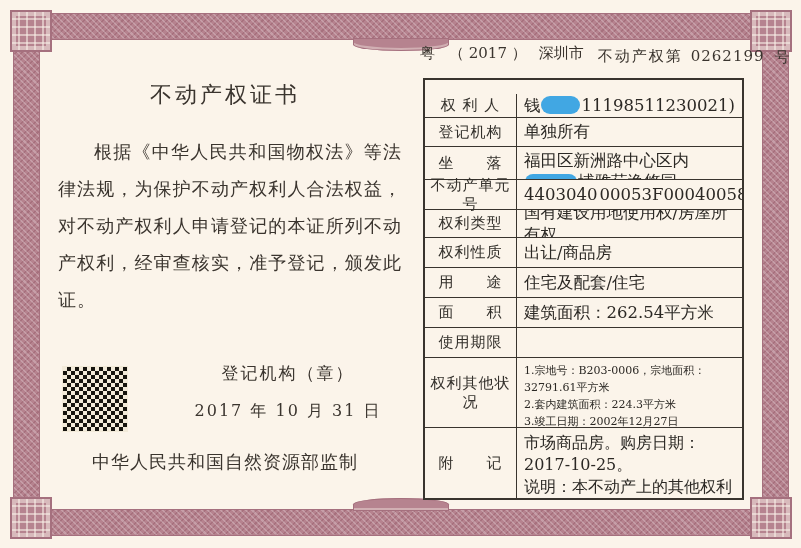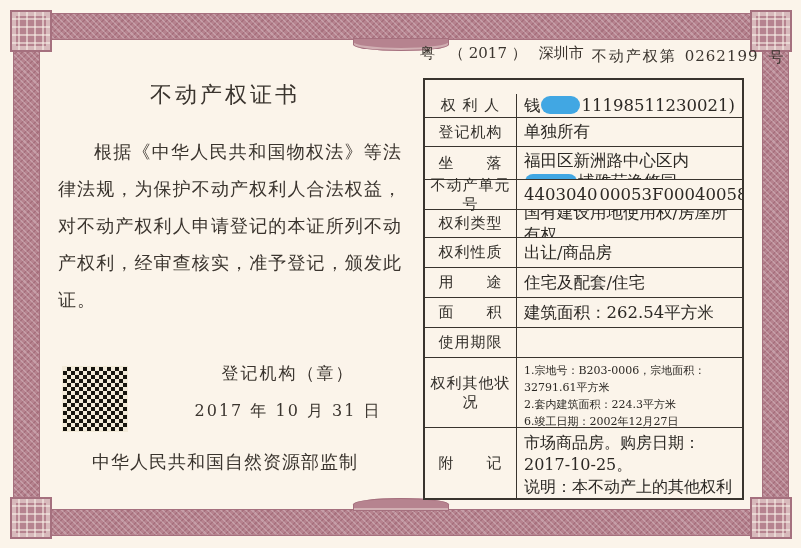--- a/index.html
+++ b/index.html
@@ -48,21 +48,21 @@
   .seal-label{font-size:17px;letter-spacing:2px;color:#3a342e;}
   .issue-date{margin-top:16px;font-size:16px;letter-spacing:2px;color:#3a342e;}
   .ministry{position:absolute;left:60px;top:450px;width:330px;text-align:center;
     font-size:18px;letter-spacing:1px;color:#3a342e;}
 
   
   .cert-no{position:absolute;left:420px;top:44px;width:350px;font-size:15px;color:#3a342e;
     display:flex;align-items:baseline;white-space:nowrap;}
   .cert-no .sp1{margin-left:14px;}
   .cert-no .sp2{margin-left:12px;}
-  .cert-no .low{position:relative;top:3px;margin-left:8px;letter-spacing:2px;}
+  .cert-no .low{position:relative;top:3px;margin-left:14px;letter-spacing:2px;}
   .cert-no .num{position:relative;top:3px;margin-left:8px;letter-spacing:1px;}
   .cert-no .suf{position:relative;top:4px;margin-left:10px;}
 
   
   .cert-table{position:absolute;left:423px;top:78px;width:321px;border:2px solid #39342e;
     background:rgba(251,244,234,.6);box-sizing:border-box;}
   .trow{display:flex;border-bottom:1.5px solid #39342e;box-sizing:border-box;}
   .trow:last-child{border-bottom:none;}
   .tlabel{width:92px;flex:0 0 92px;border-right:1.5px solid #39342e;display:flex;
     align-items:center;justify-content:center;font-size:15px;color:#33302b;
@@ -175,21 +175,21 @@
   <div class="trow r8">
     <div class="tlabel">使用期限</div>
     <div class="tvalue"></div>
   </div>
 
   <div class="trow r9">
     <div class="tlabel">权利其他状况</div>
     <div class="tvalue small">
       <div>1.宗地号：B203-0006，宗地面积：32791.61平方米</div>
       <div>2.套内建筑面积：224.3平方米</div>
-      <div>6.竣工日期：2002年12月27日</div>
+      <div>3.竣工日期：2002年12月27日</div>
       <div>4.登记价：人民币17962200元</div>
 
     </div>
   </div>
 
   <div class="trow r10">
     <div class="tlabel">附　　记</div>
     <div class="tvalue remark">
       <div>市场商品房。购房日期：2017-10-25。</div>
       <div>说明：本不动产上的其他权利事项，以不动产登记簿记载为准。</div>

